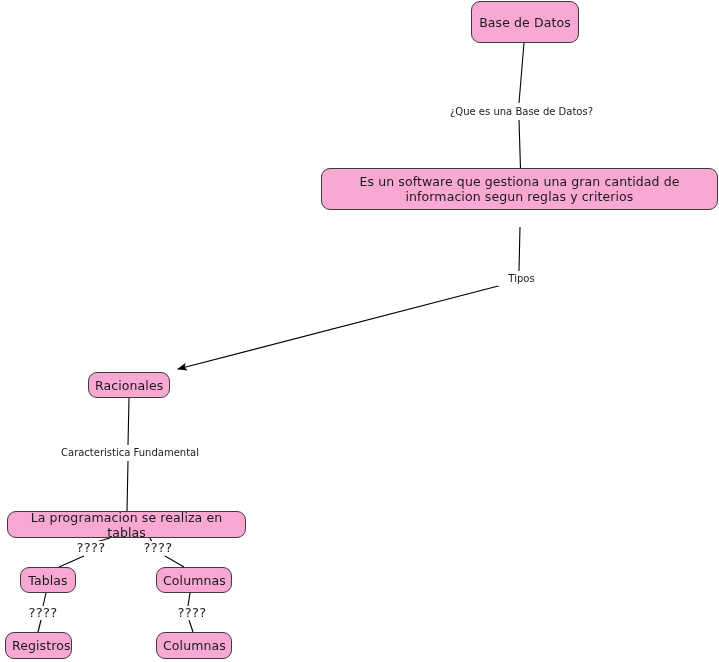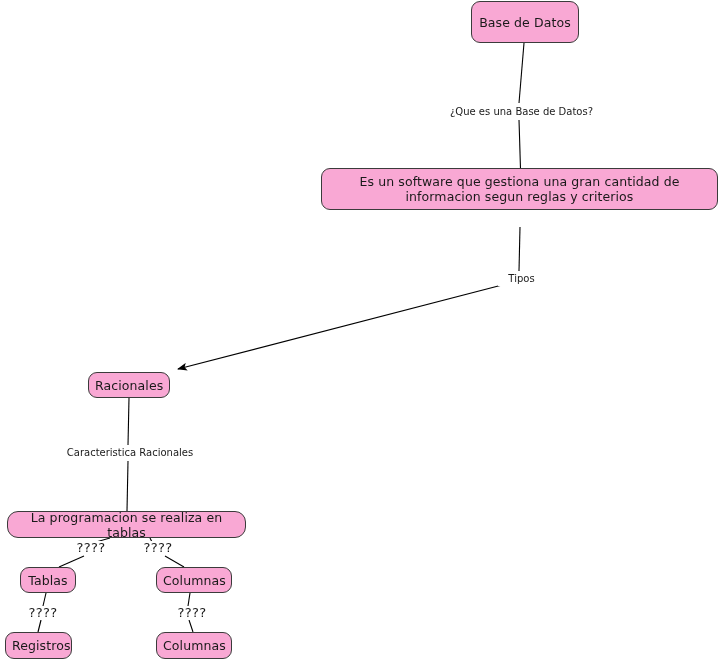--- a/index.html
+++ b/index.html
@@ -108,21 +108,21 @@
   </div>
 
   <div class="node" style="left:321px; top:168px; width:397px; height:42px;">
     <span class="node-text">Es un software que gestiona una gran cantidad de informacion segun reglas y criterios</span>
   </div>
 
   <div class="node" style="left:88px; top:372px; width:82px; height:26px;text-align:center;">
     <span class="node-text">Racionales</span>
   </div>
 
-  <div class="node" style="left:7px; top:511px; width:239px; height:27px;border-radius:11px;">
+  <div class="node" style="left:7px; top:511px; width:239px; height:27px;">
     <span class="node-text">La programacion se realiza en tablas</span>
   </div>
 
   <div class="node" style="left:20px; top:567px; width:56px; height:26px;">
     <span class="node-text">Tablas</span>
   </div>
 
   <div class="node" style="left:156px; top:567px; width:76px; height:26px;">
     <span class="node-text">Columnas</span>
   </div>
@@ -132,21 +132,21 @@
   </div>
 
   <div class="node" style="left:156px; top:632px; width:76px; height:27px;">
     <span class="node-text">Columnas</span>
   </div>
 
   <div class="link-label" style="left:427px; top:105px; width:185px;">¿Que es una Base de Datos?</div>
 
   <div class="link-label" style="left:498px; top:272px; width:43px;">Tipos</div>
 
-  <div class="link-label" style="left:43px; top:446px; width:170px;">Caracteristica Racionales</div>
+  <div class="link-label" style="left:43px; top:446px; width:170px;">Caracteristica Fundamental</div>
 
   <div class="link-label qmark" style="left:73px; top:541px; width:32px;">????</div>
 
   <div class="link-label qmark" style="left:140px; top:541px; width:32px;">????</div>
 
   <div class="link-label qmark" style="left:25px; top:606px; width:32px;">????</div>
 
   <div class="link-label qmark" style="left:174px; top:606px; width:32px;">????</div>
 
 </div>

